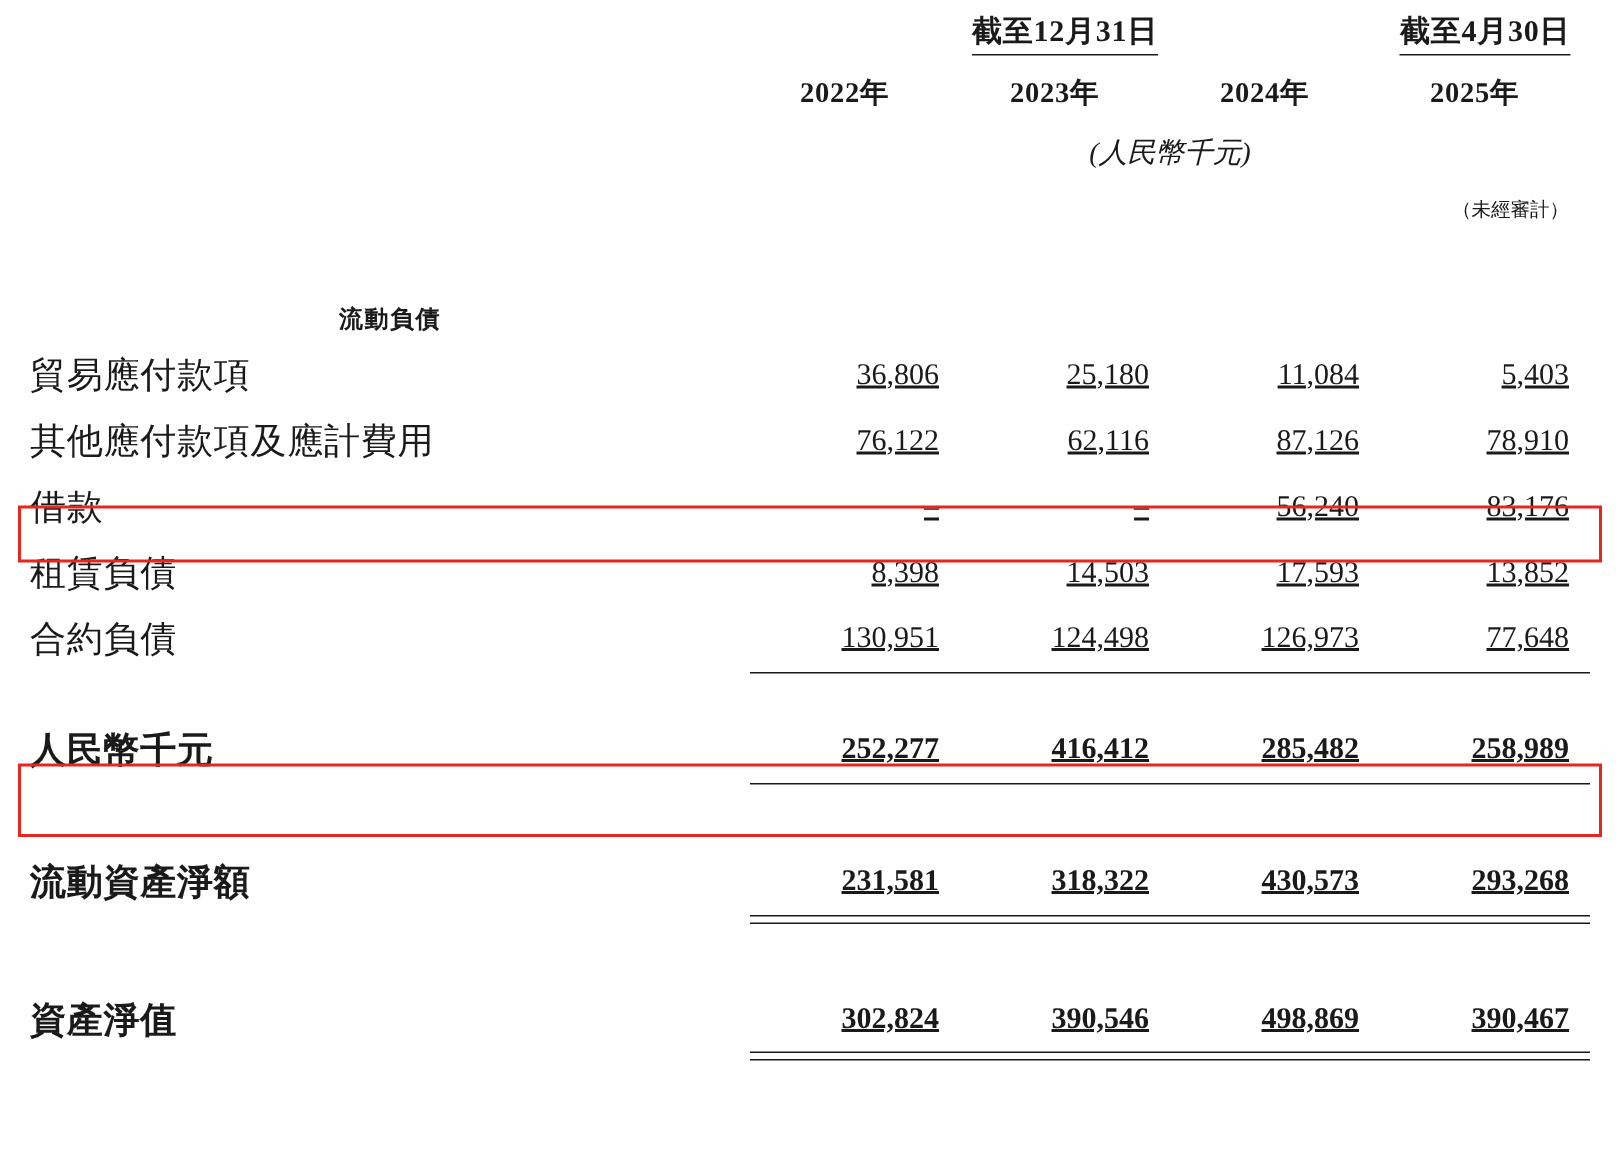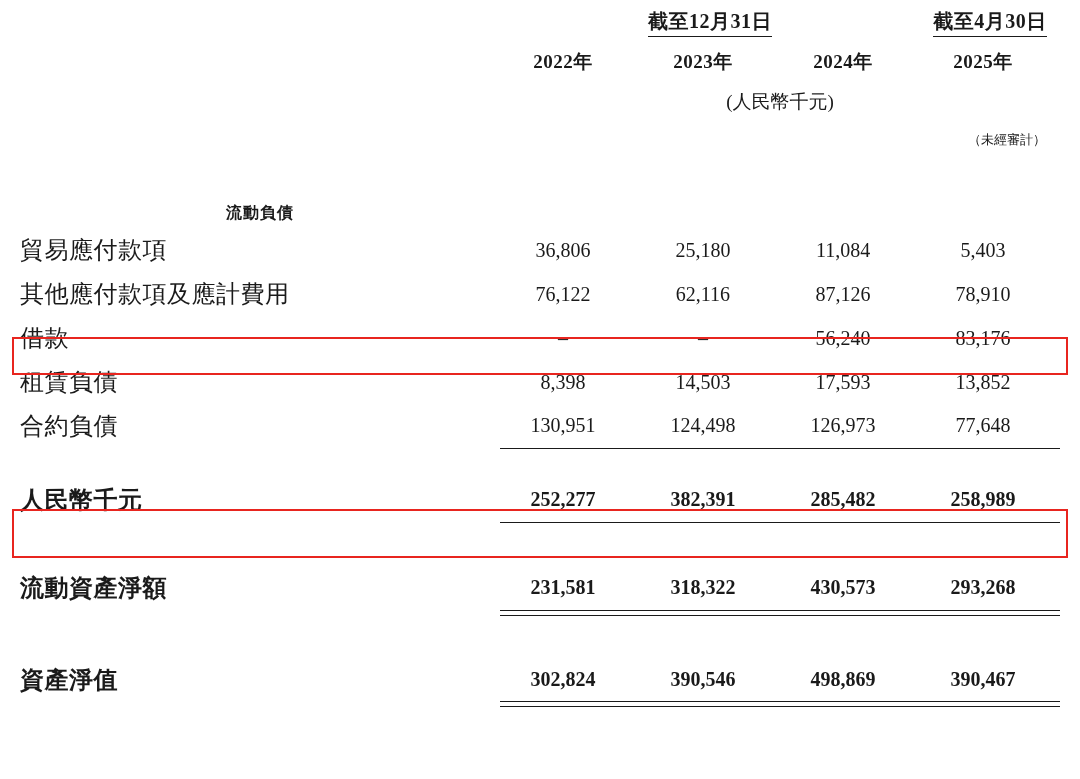--- a/index.html
+++ b/index.html
@@ -50,20 +50,21 @@
   .hdr-year td {
     font-size: 19px;
     font-weight: bold;
     text-align: center;
     padding: 6px 14px 8px 0;
     letter-spacing: 0.5px;
   }
   .hdr-unit td {
     font-size: 19px;
     text-align: center;
+    font-style: italic;
     padding: 6px 0 6px 0;
   }
   .hdr-unaudited td {
     font-size: 13px;
     text-align: right;
     padding: 10px 14px 6px 0;
   }
   .section-title td {
     font-size: 16px;
     font-weight: bold;
@@ -72,23 +73,24 @@
     text-align: center;
   }
   tr.item td.lbl {
     font-size: 24px;
     padding: 6px 0 6px 0;
     letter-spacing: 0.5px;
     white-space: nowrap;
   }
   tr.item td.val {
     font-size: 20px;
-    text-align: center;
+    text-align: right;
     padding: 6px 14px 6px 0;
     font-variant-numeric: lining-nums;
+    text-decoration: underline;
   }
   tr.bold td { font-weight: bold; }
   .thin-rule-row td.rl {
     border-top: 1.4px solid #1a1a1a;
     height: 0;
     padding: 0;
     font-size: 0;
     line-height: 0;
   }
   .dbl-rule-row td.rl {
@@ -219,21 +221,21 @@
           <td class="rl"></td>
       </tr>
 
       <tr class="gap-md">
           <td colspan="5"></td>
         </tr>
 
       <tr class="item bold">
         <td class="lbl">人民幣千元</td>
         <td class="val">252,277</td>
-        <td class="val">382,391</td>
+        <td class="val">416,412</td>
         <td class="val">285,482</td>
         <td class="val">258,989</td>
       </tr>
 
       <tr class="thin-rule-row">
         <td></td>
         <td class="rl"></td>
           <td class="rl"></td>
           <td class="rl"></td>
           <td class="rl"></td>

